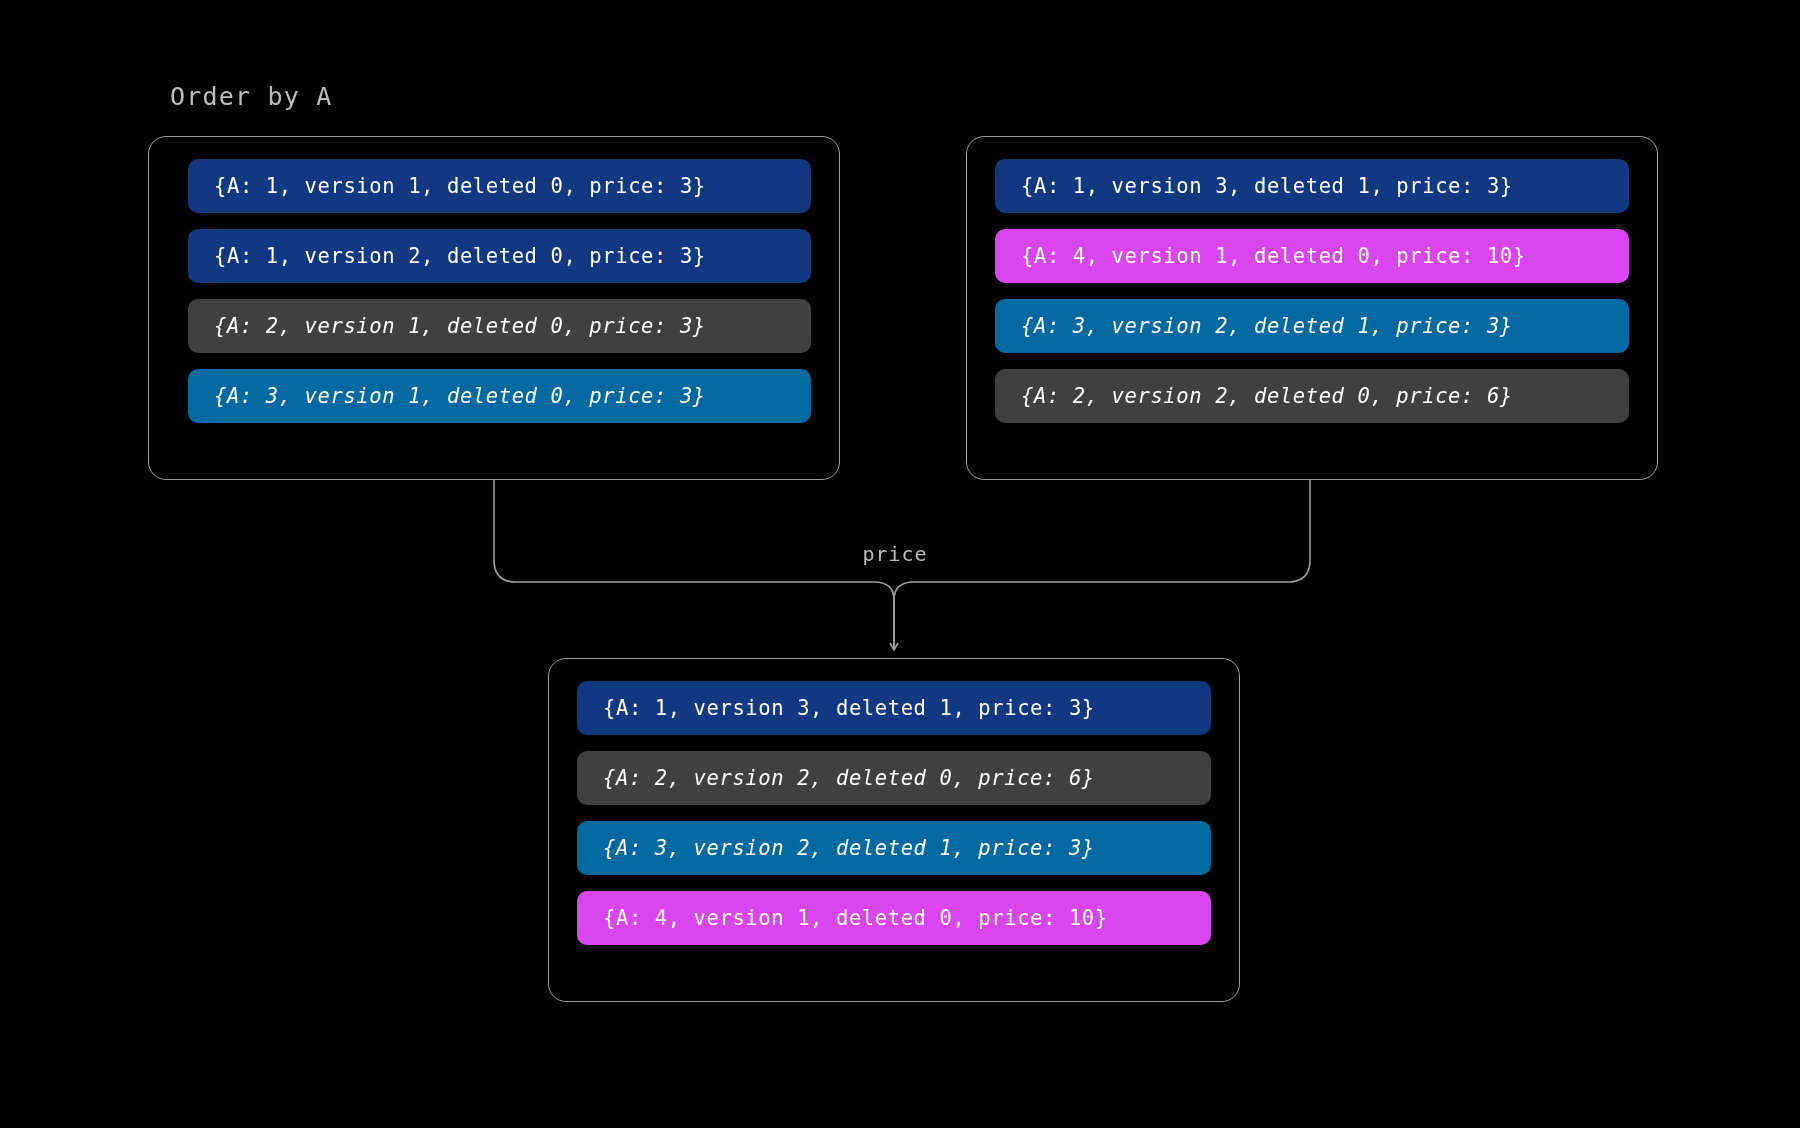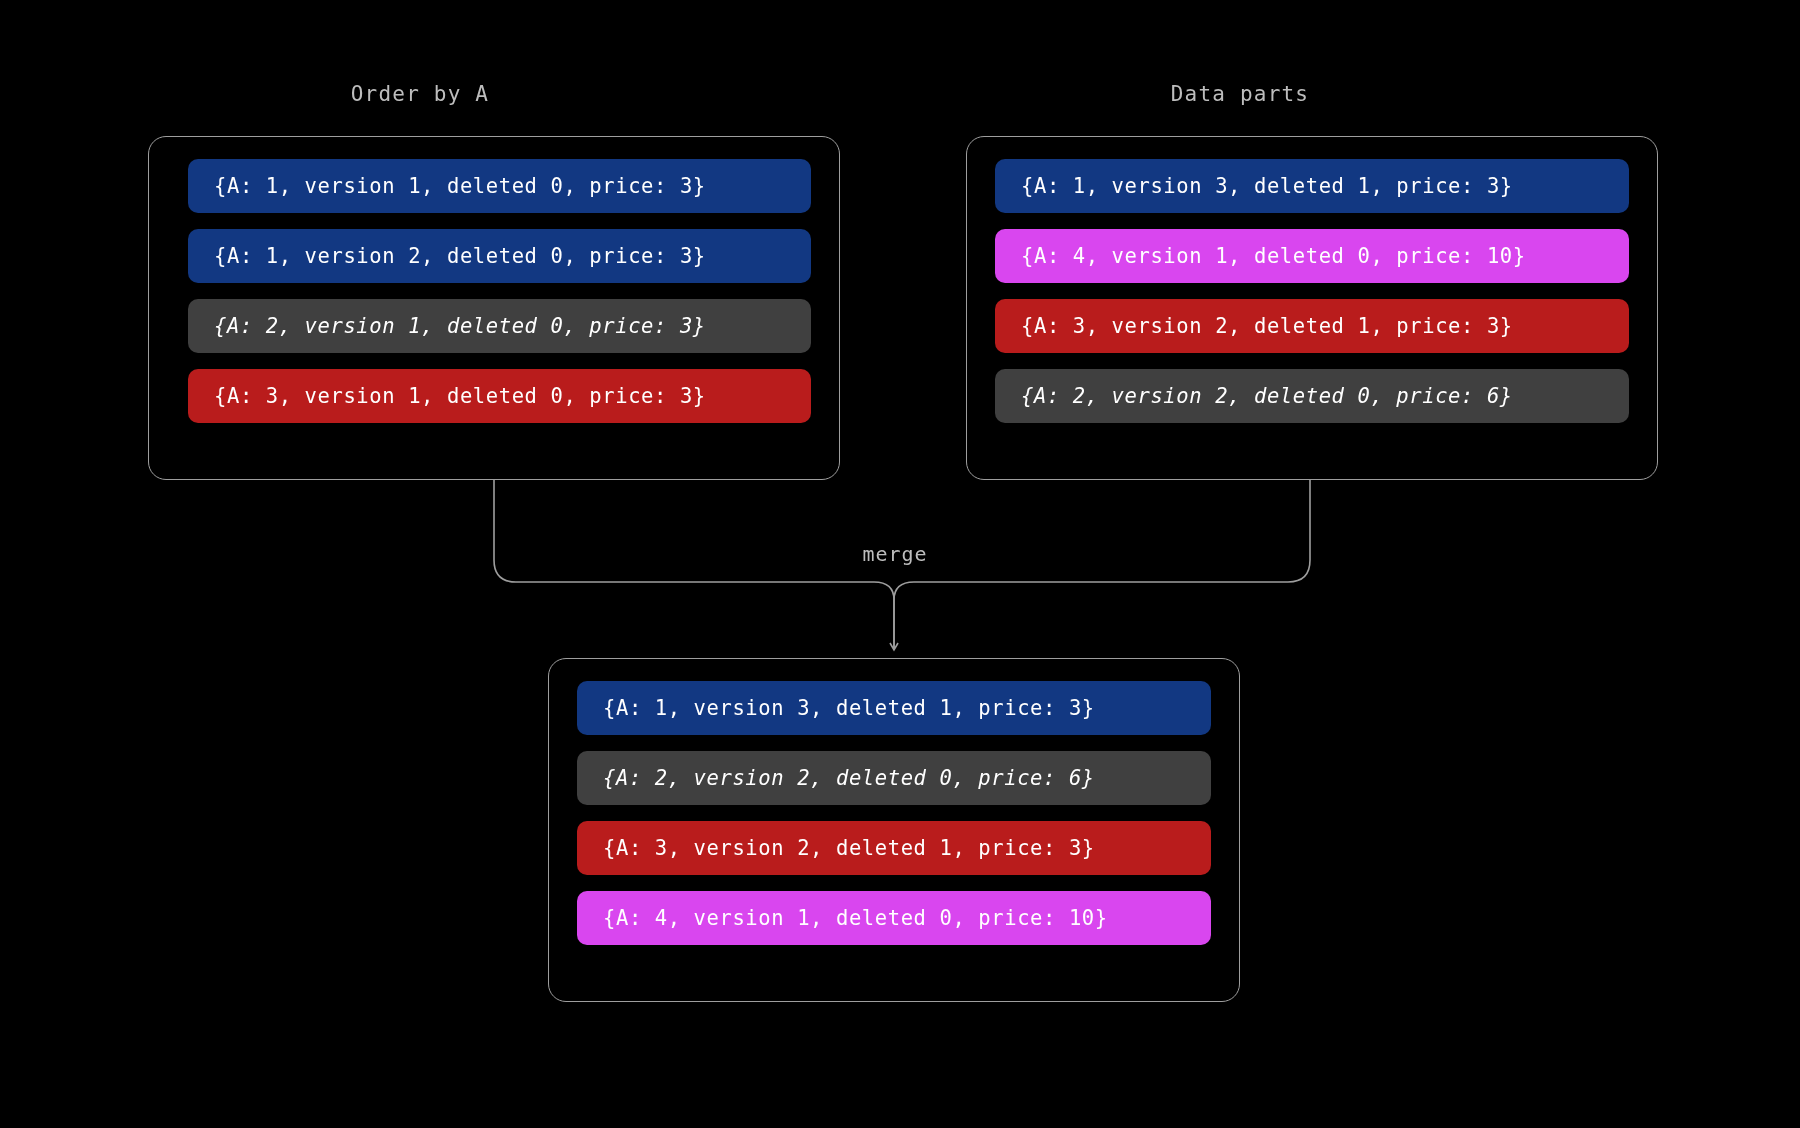--- a/index.html
+++ b/index.html
@@ -15,24 +15,24 @@
     font-family: "DejaVu Sans Mono", "Liberation Mono", monospace;
   }
   .stage {
     position: absolute;
     inset: 0;
   }
   
   .panel-title {
     position: absolute;
     color: #bdbdbd;
-    font-size: 21px;
+    font-size: 25px;
     letter-spacing: 1.2px;
     white-space: nowrap;
-    text-align: center;
+    text-align: left;
     font-family: "DejaVu Sans Mono", "Liberation Mono", monospace;
   }
   #title-order  { left: 170px;  top: 82px;  width: 500px; }
   #title-parts  { left: 990px;  top: 82px;  width: 500px; }
 
   
   .panel {
     position: absolute;
     border: 1.6px solid #9e9e9e;
     border-radius: 18px;
@@ -75,21 +75,21 @@
     padding: 0 26px;
     box-sizing: border-box;
     color: #ffffff;
     font-size: 20.5px;
     letter-spacing: 0.6px;
     white-space: nowrap;
     font-family: "DejaVu Sans Mono", "Liberation Mono", monospace;
   }
   .record.blue   { background: #123882; }
   .record.green  { background: #404040; font-style: italic; }
-  .record.red    { background: #b91c1c; }
+  .record.red    { background: #0369a1; font-style: italic; }
   .record.purple { background: #d946ef; }
 
   
   #connectors {
     position: absolute;
     left: 0;
     top: 0;
     width: 1800px;
     height: 1128px;
     pointer-events: none;
@@ -117,32 +117,31 @@
       <marker id="arrowhead" markerWidth="10" markerHeight="10" refX="6" refY="5" orient="auto" markerUnits="userSpaceOnUse">
         <path d="M1,1 L8,5 L1,9" fill="none" stroke="#9e9e9e" stroke-width="1.6"></path>
       </marker>
     </defs>
 
     <path d="M494,480 L494,560 Q494,582 516,582 L874,582 Q894,582 894,600 L894,648" fill="none" stroke="#9e9e9e" stroke-width="1.6" marker-end="url(#arrowhead)"></path>
 
     <path d="M1310,480 L1310,560 Q1310,582 1288,582 L914,582 Q894,582 894,600 L894,648" fill="none" stroke="#9e9e9e" stroke-width="1.6"></path>
   </svg>
 
-  <div id="merge-label">merge</div>
+  <div id="merge-label">price</div>
 
   <div id="title-order" class="panel-title">Order by A</div>
 
   <div id="panel-order" class="panel">
     <div class="record blue">{A: 1, version 1, deleted 0, price: 3}</div>
     <div class="record blue">{A: 1, version 2, deleted 0, price: 3}</div>
     <div class="record green">{A: 2, version 1, deleted 0, price: 3}</div>
     <div class="record red">{A: 3, version 1, deleted 0, price: 3}</div>
   </div>
 
-  <div id="title-parts" class="panel-title">Data parts</div>
 
   <div id="panel-parts" class="panel">
     <div class="record blue">{A: 1, version 3, deleted 1, price: 3}</div>
     <div class="record purple">{A: 4, version 1, deleted 0, price: 10}</div>
     <div class="record red">{A: 3, version 2, deleted 1, price: 3}</div>
     <div class="record green">{A: 2, version 2, deleted 0, price: 6}</div>
   </div>
 
   <div id="panel-merged" class="panel">
     <div class="record blue">{A: 1, version 3, deleted 1, price: 3}</div>

